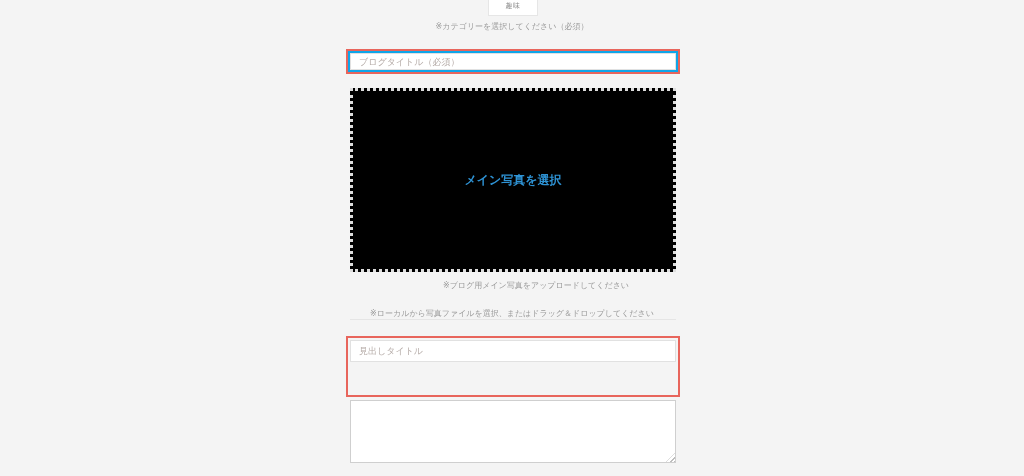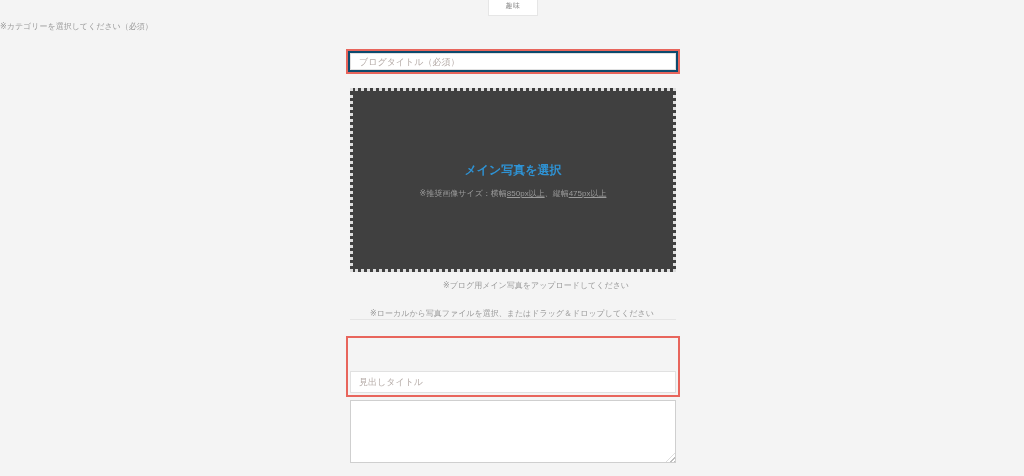--- a/index.html
+++ b/index.html
@@ -9,53 +9,53 @@
     font-family:"Liberation Sans","DejaVu Sans",sans-serif;
   }
   .category-button{
     position:absolute;left:488px;top:-17px;width:50px;height:33px;
     background:#fff;border:1px solid #e6e6e6;box-sizing:border-box;
     display:flex;align-items:flex-end;justify-content:center;
     padding-bottom:4px;cursor:pointer;
   }
   .category-button span{font-size:7px;color:#8a8a8a;letter-spacing:.5px;}
   .category-note{
-    position:absolute;top:21px;left:0;width:100%;text-align:left;
+    position:absolute;top:21px;left:0;width:100%;text-align:center;
     font-size:8px;color:#9a9a9a;
   }
   .red-wrap{
     position:absolute;border:2px solid #e8655c;box-sizing:border-box;padding:2px;
   }
-  .title-wrap{left:346px;top:49px;width:334px;height:25px;background:#0c4a6e;}
+  .title-wrap{left:346px;top:49px;width:334px;height:25px;background:#0ea5e9;}
   .text-input{
     display:block;width:100%;box-sizing:border-box;
     border:1px solid #e1e1e1;background:#fff;outline:none;
     font-size:9px;color:#555;padding:0 8px;font-family:inherit;
   }
   .title-wrap .text-input{height:100%;}
   .text-input::placeholder{color:#b4aaa6;opacity:1;}
   .dropzone{
     position:absolute;left:350px;top:88px;width:326px;height:184px;
-    background:#404040;border:3px dotted #dedede;box-sizing:border-box;
+    background:#000000;border:3px dotted #dedede;box-sizing:border-box;
     display:flex;flex-direction:column;align-items:center;justify-content:center;
     gap:9px;cursor:pointer;
   }
   .dz-link{font-size:12px;font-weight:bold;color:#2e93d5;}
   .dz-size{font-size:8px;color:#9a9a9a;}
   .dz-size .u{text-decoration:underline;}
   .upload-note{
     position:absolute;left:0;width:100%;text-align:center;
     font-size:8px;color:#9a9a9a;
   }
   .n1{top:280px;margin-left:24px;}
   .n2{top:308px;}
   .divider{position:absolute;left:350px;top:319px;width:326px;height:1px;background:#e5e5e5;}
   .fields-wrap{
     left:346px;top:336px;width:334px;height:61px;
-    display:flex;flex-direction:column;justify-content:flex-end;
+    display:flex;flex-direction:column;justify-content:flex-start;
   }
   .fields-wrap .text-input{height:22px;flex:0 0 auto;}
   .body-textarea{
     position:absolute;left:350px;top:400px;width:326px;height:63px;
     box-sizing:border-box;border:1px solid #cfcfcf;background:#fff;
     resize:none;outline:none;font-size:9px;color:#555;
     padding:4px 8px;font-family:inherit;
   }
   .resize-grip{
     position:absolute;left:666px;top:453px;width:9px;height:9px;
@@ -72,21 +72,20 @@
 </div>
 
 <div class="category-note">※カテゴリーを選択してください（必須）</div>
 
 <div class="red-wrap title-wrap">
   <input type="text" class="text-input" placeholder="ブログタイトル（必須）" style="">
 </div>
 
 <div class="dropzone">
   <div class="dz-link">メイン写真を選択</div>
-  <div class="dz-size"><span>※推奨画像サイズ：横幅</span><span class="u">850px以上</span><span>、縦幅</span><span class="u">475px以上</span></div>
 </div>
 
 <div class="upload-note n1">※ブログ用メイン写真をアップロードしてください</div>
 <div class="upload-note n2">※ローカルから写真ファイルを選択、またはドラッグ＆ドロップしてください</div>
 
 <div class="divider"></div>
 
 <div class="red-wrap fields-wrap">
   <input type="text" class="text-input" placeholder="見出しタイトル" style="">
 </div>

